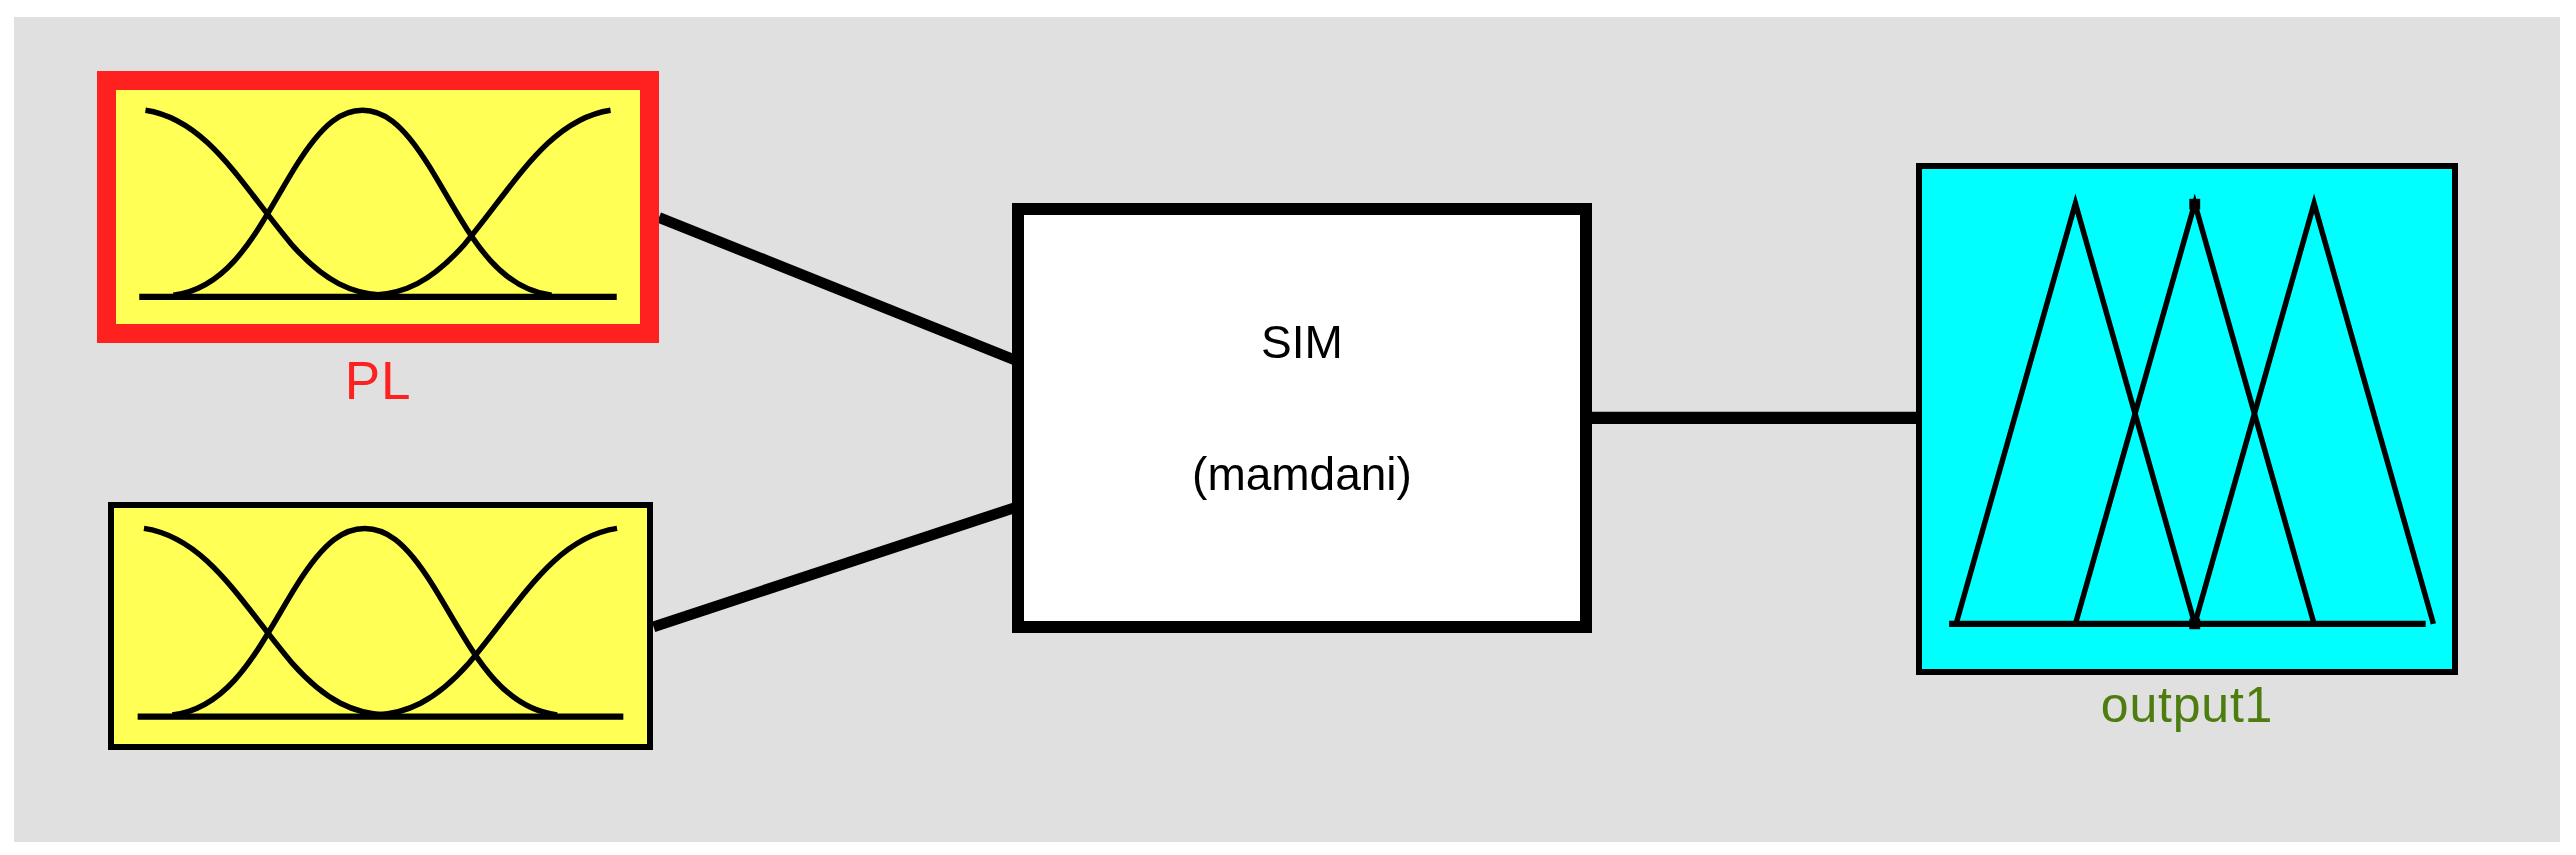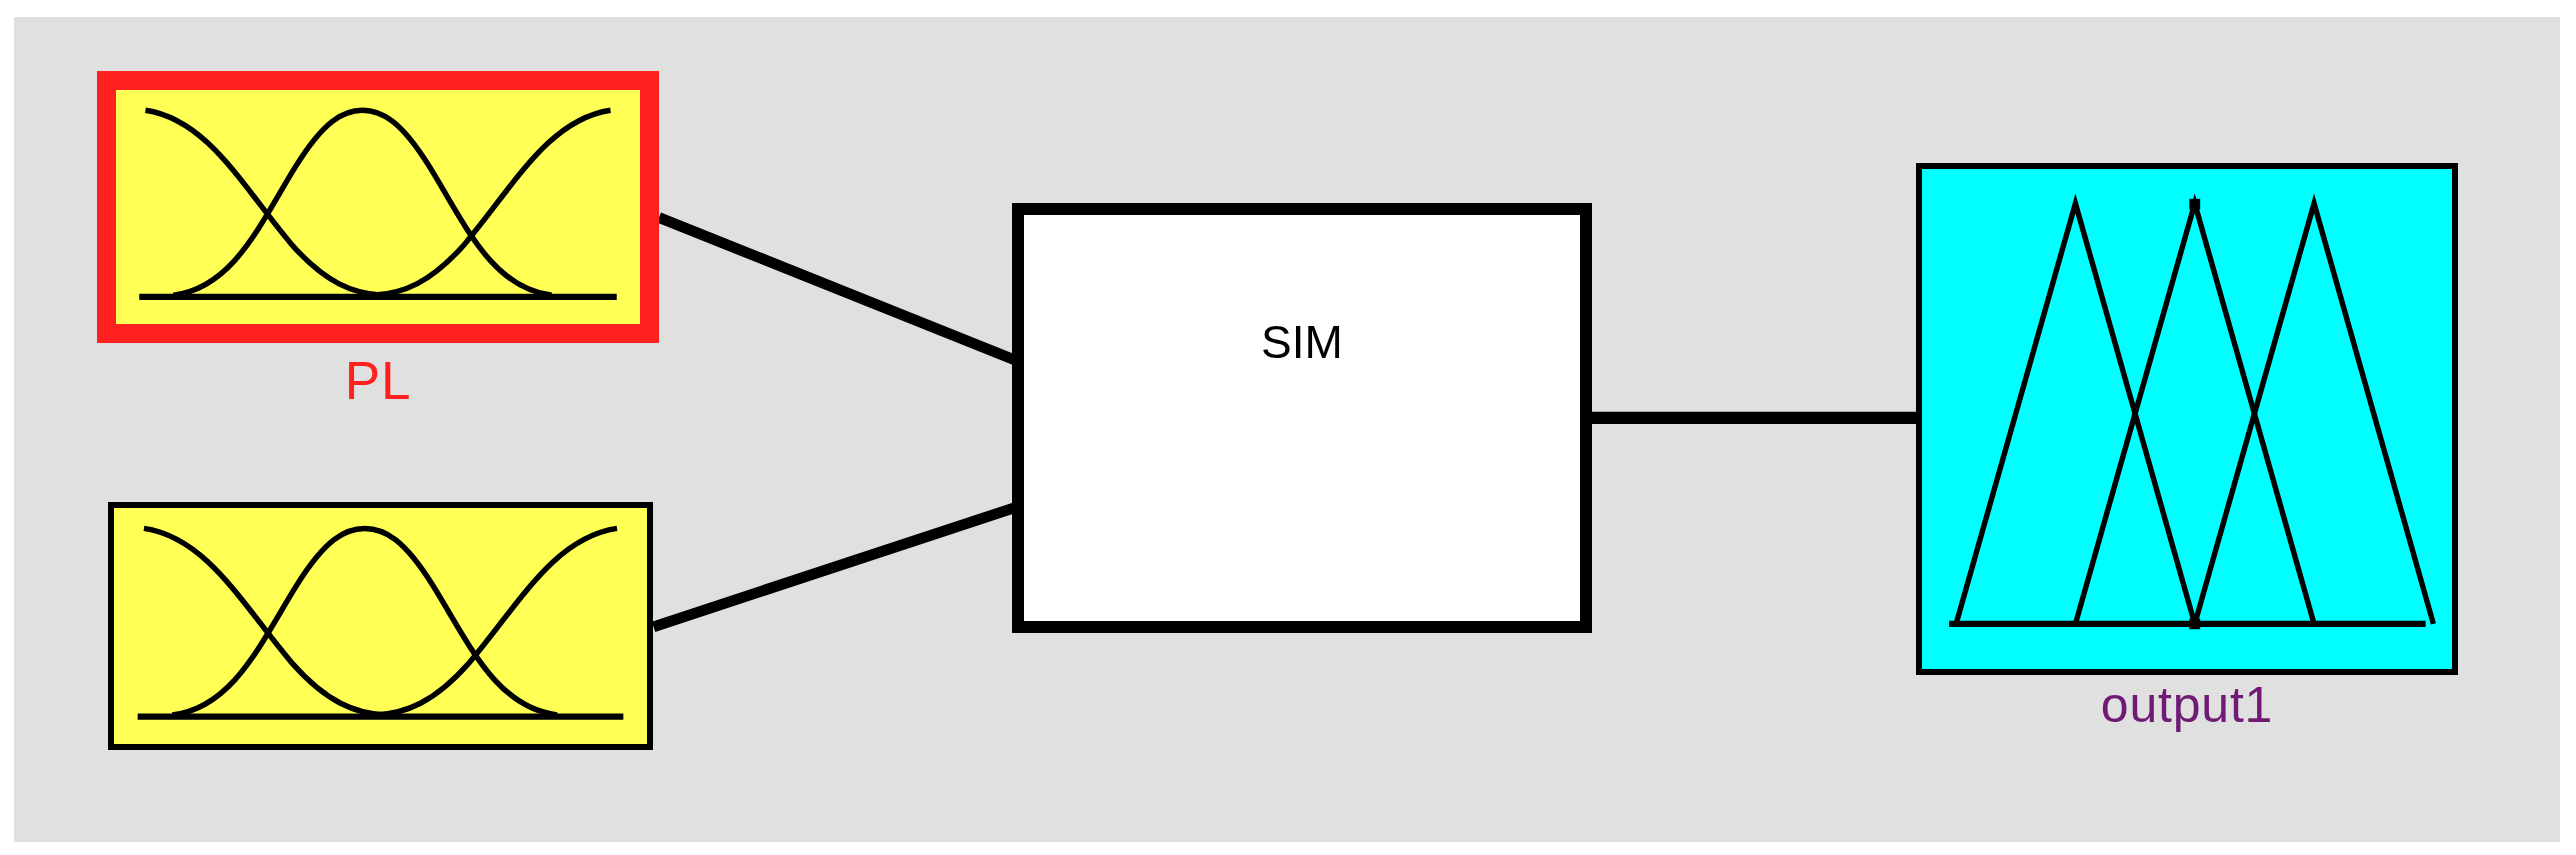--- a/index.html
+++ b/index.html
@@ -66,21 +66,21 @@
     width: 542px;
     height: 512px;
     border: 6.2px solid #000000;
     background: #00ffff;
   }
   .node-label {
     position: absolute;
     text-align: center;
     font-size: 53px;
     line-height: 1;
-    color: #701a75;
+    color: #4d7c0f;
     letter-spacing: 0.8px;
   }
   #label-pl {
     left: 83px;
     top: 337px;
     width: 562px;
     color: #ff2020;
   }
   #label-pv {
     left: 94px;
@@ -153,20 +153,21 @@
       <svg viewBox="0 0 676 301" preserveAspectRatio="none">
         <path class="mf-baseline" d="M30 266 L646 266"></path>
         <path class="mf-curve" d="M38 26 C118 38 162 122 226 198 C270 248 306 262 344 264"></path>
         <path class="mf-curve" d="M74 264 C152 254 186 172 232 98 C268 40 293 26 318 26 C343 26 368 40 404 98 C450 172 484 254 562 264"></path>
         <path class="mf-curve" d="M332 264 C370 262 406 248 450 198 C514 122 558 38 638 26"></path>
       </svg>
     </div>
 
     <div class="node" id="node-sim">
       <div class="sim-text" id="sim-name">SIM</div>
+      <div class="sim-text" id="sim-type">(mamdani)</div>
     </div>
 
     <div class="node" id="node-output1">
       <svg viewBox="0 0 684 654" preserveAspectRatio="none">
         <path class="mf-baseline" d="M35 595 L650 595"></path>
         <path class="mf-curve" d="M44 595 L198 45 L352 595"></path>
         <path class="mf-curve" d="M198 595 L352 45 L506 595"></path>
         <path class="mf-curve" d="M352 595 L506 45 L660 595"></path>
         <rect x="345" y="39" width="14" height="14" fill="#000000"></rect>
         <rect x="345" y="588" width="14" height="14" fill="#000000"></rect>

